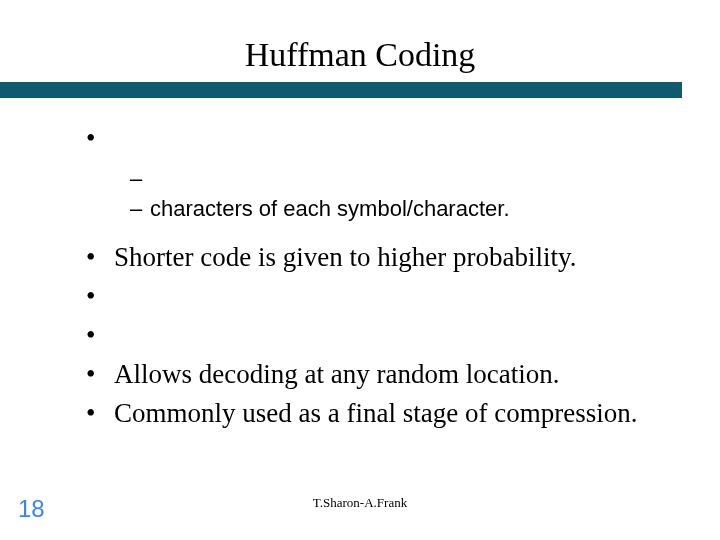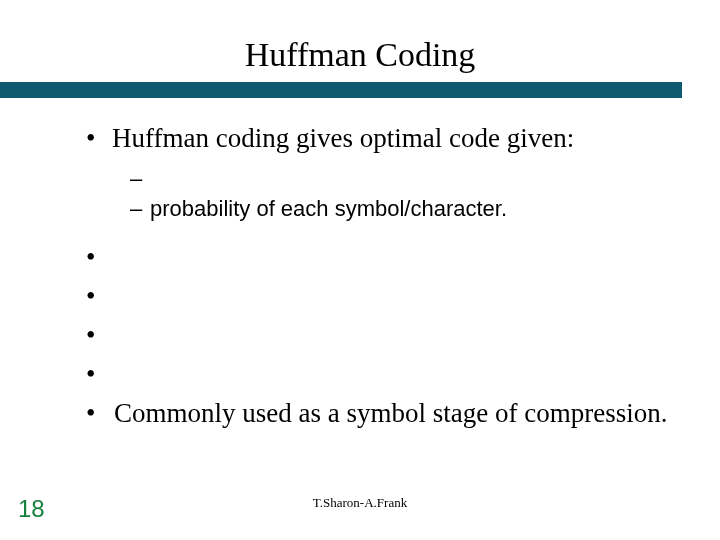--- a/index.html
+++ b/index.html
@@ -12,67 +12,68 @@
   .lvl1 { font-size: 27px; line-height: 1.35; }
   .lvl1 .row { display: flex; align-items: flex-start; margin-bottom: 4px; }
   .lvl1 .bullet { width: 26px; flex: 0 0 26px; }
   .lvl2 { padding: 4px 0 14px 44px; font-family: Arial, Helvetica, sans-serif; font-size: 22px; line-height: 1.35; }
   .lvl2 .row { display: flex; align-items: flex-start; }
   .lvl2 .dash { width: 20px; flex: 0 0 20px; }
   .lvl1b { font-size: 27px; line-height: 1.45; }
   .lvl1b .row { display: flex; align-items: flex-start; }
   .lvl1b .bullet { width: 28px; flex: 0 0 28px; }
   .footer-author { position: absolute; bottom: 26px; left: 0; right: 0; text-align: center; font-size: 13px; }
-  .slide-number { position: absolute; left: 18px; bottom: 14px; font-family: Arial, Helvetica, sans-serif; font-size: 24px; color: #15803d; font-weight: 400; }
+  .slide-number { position: absolute; left: 18px; bottom: 14px; font-family: Arial, Helvetica, sans-serif; font-size: 24px; color: #3b82f6; font-weight: 400; }
 </style>
 </head>
 <body>
 
 <div class="slide">
 
   <div class="title-wrap">
     <div class="title">Huffman Coding</div>
   </div>
   <div class="underline-bar"></div>
 
   <div class="content">
 
     <div class="lvl1">
       <div class="row">
         <span class="bullet">•</span>
-        <span>Huffman coding gives optimal code given:</span>
       </div>
     </div>
 
     <div class="lvl2">
       <div class="row">
         <span class="dash">–</span>
       </div>
       <div class="row">
         <span class="dash">–</span>
-        <span>probability of each symbol/character.</span>
+        <span>characters of each symbol/character.</span>
       </div>
     </div>
 
     <div class="lvl1b">
       <div class="row">
         <span class="bullet">•</span>
+        <span>Shorter code is given to higher probability.</span>
       </div>
       <div class="row">
         <span class="bullet">•</span>
       </div>
       <div class="row">
         <span class="bullet">•</span>
       </div>
       <div class="row">
         <span class="bullet">•</span>
+        <span>Allows decoding at any random location.</span>
       </div>
       <div class="row">
         <span class="bullet">•</span>
-        <span>Commonly used as a symbol stage of compression.</span>
+        <span>Commonly used as a final stage of compression.</span>
       </div>
     </div>
 
   </div>
 
   <div class="footer-author">T.Sharon-A.Frank</div>
   <div class="slide-number">18</div>
 
 </div>
 

